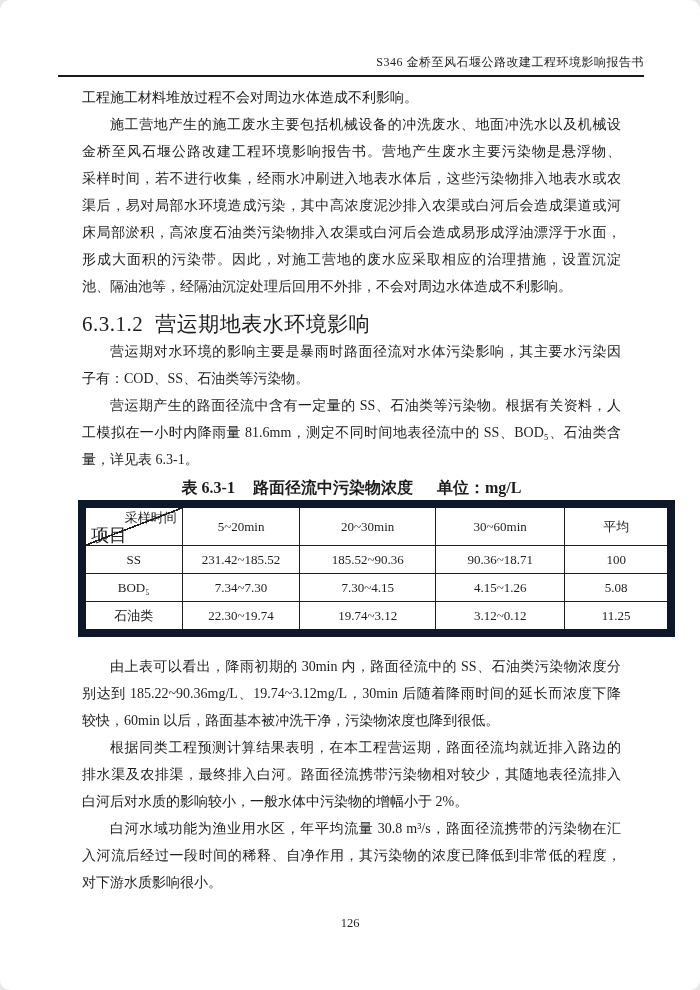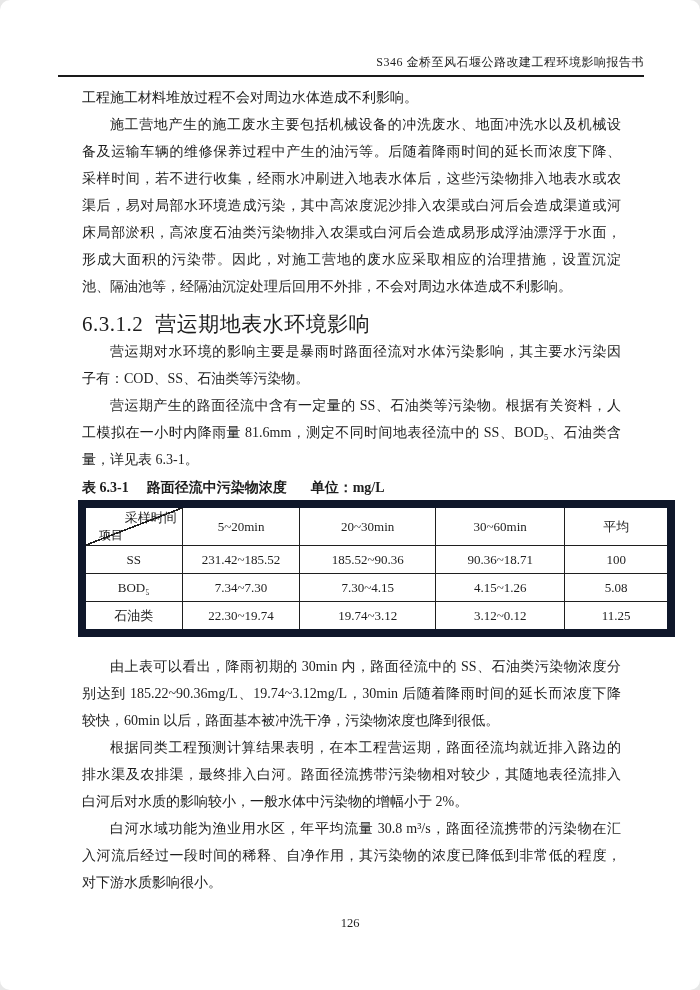--- a/index.html
+++ b/index.html
@@ -28,21 +28,21 @@
   .ln{height:27px;overflow:hidden;text-align:justify;text-align-last:justify;}
   .ln-last{height:27px;overflow:hidden;text-align:left;text-align-last:left;}
   .ind{text-indent:2em;}
   .heading{
     margin-top:11px;height:27px;line-height:27px;
     font-size:21px;letter-spacing:0.5px;
   }
   .heading .hnum{margin-right:12px;}
   .caption{
     margin-top:2px;height:25px;line-height:25px;
-    text-align:left;font-weight:bold;font-size:14px;
+    text-align:center;font-weight:bold;font-size:16px;
   }
   .caption .cap-label{margin-right:18px;}
   .caption .cap-unit{margin-left:24px;font-weight:bold;}
   table.ctable{
     margin-left:-4px;width:597px;
     border-collapse:collapse;
     border:8px solid #0f172a;
     table-layout:fixed;
     font-size:13px;
   }
@@ -55,21 +55,21 @@
   td.diag{
     position:relative;
     background:
       linear-gradient(to bottom right,
         transparent calc(50% - 0.8px),
         #1f1f1f calc(50% - 0.8px),
         #1f1f1f calc(50% + 0.8px),
         transparent calc(50% + 0.8px));
   }
   .diag-top{position:absolute;top:2px;right:5px;font-size:13px;line-height:15px;}
-  .diag-bottom{position:absolute;bottom:2px;left:13px;font-size:12px;line-height:15px;}
+  .diag-bottom{position:absolute;bottom:2px;left:5px;font-size:18px;line-height:15px;}
   .after-table{margin-top:16px;}
   .pagenum{
     position:absolute;top:916px;left:0;right:0;
     text-align:center;font-size:12.5px;
   }
 </style>
 </head>
 <body>
 
 <div class="page">
@@ -79,21 +79,21 @@
   </div>
 
   <div class="content">
 
     <div>
       <div class="ln-last">工程施工材料堆放过程不会对周边水体造成不利影响。</div>
     </div>
 
     <div>
       <div class="ln ind">施工营地产生的施工废水主要包括机械设备的冲洗废水、地面冲洗水以及机械设</div>
-      <div class="ln">备及运输车辆的维修保养过程中产生的油污等。后随着降雨时间的延长而浓度下降、</div>
+      <div class="ln">金桥至风石堰公路改建工程环境影响报告书。营地产生废水主要污染物是悬浮物、</div>
       <div class="ln">采样时间，若不进行收集，经雨水冲刷进入地表水体后，这些污染物排入地表水或农</div>
       <div class="ln">渠后，易对局部水环境造成污染，其中高浓度泥沙排入农渠或白河后会造成渠道或河</div>
       <div class="ln">床局部淤积，高浓度石油类污染物排入农渠或白河后会造成易形成浮油漂浮于水面，</div>
       <div class="ln">形成大面积的污染带。因此，对施工营地的废水应采取相应的治理措施，设置沉淀</div>
       <div class="ln-last">池、隔油池等，经隔油沉淀处理后回用不外排，不会对周边水体造成不利影响。</div>
     </div>
 
     <div class="heading">
       <span class="hnum">6.3.1.2</span><span>营运期地表水环境影响</span>
     </div>

